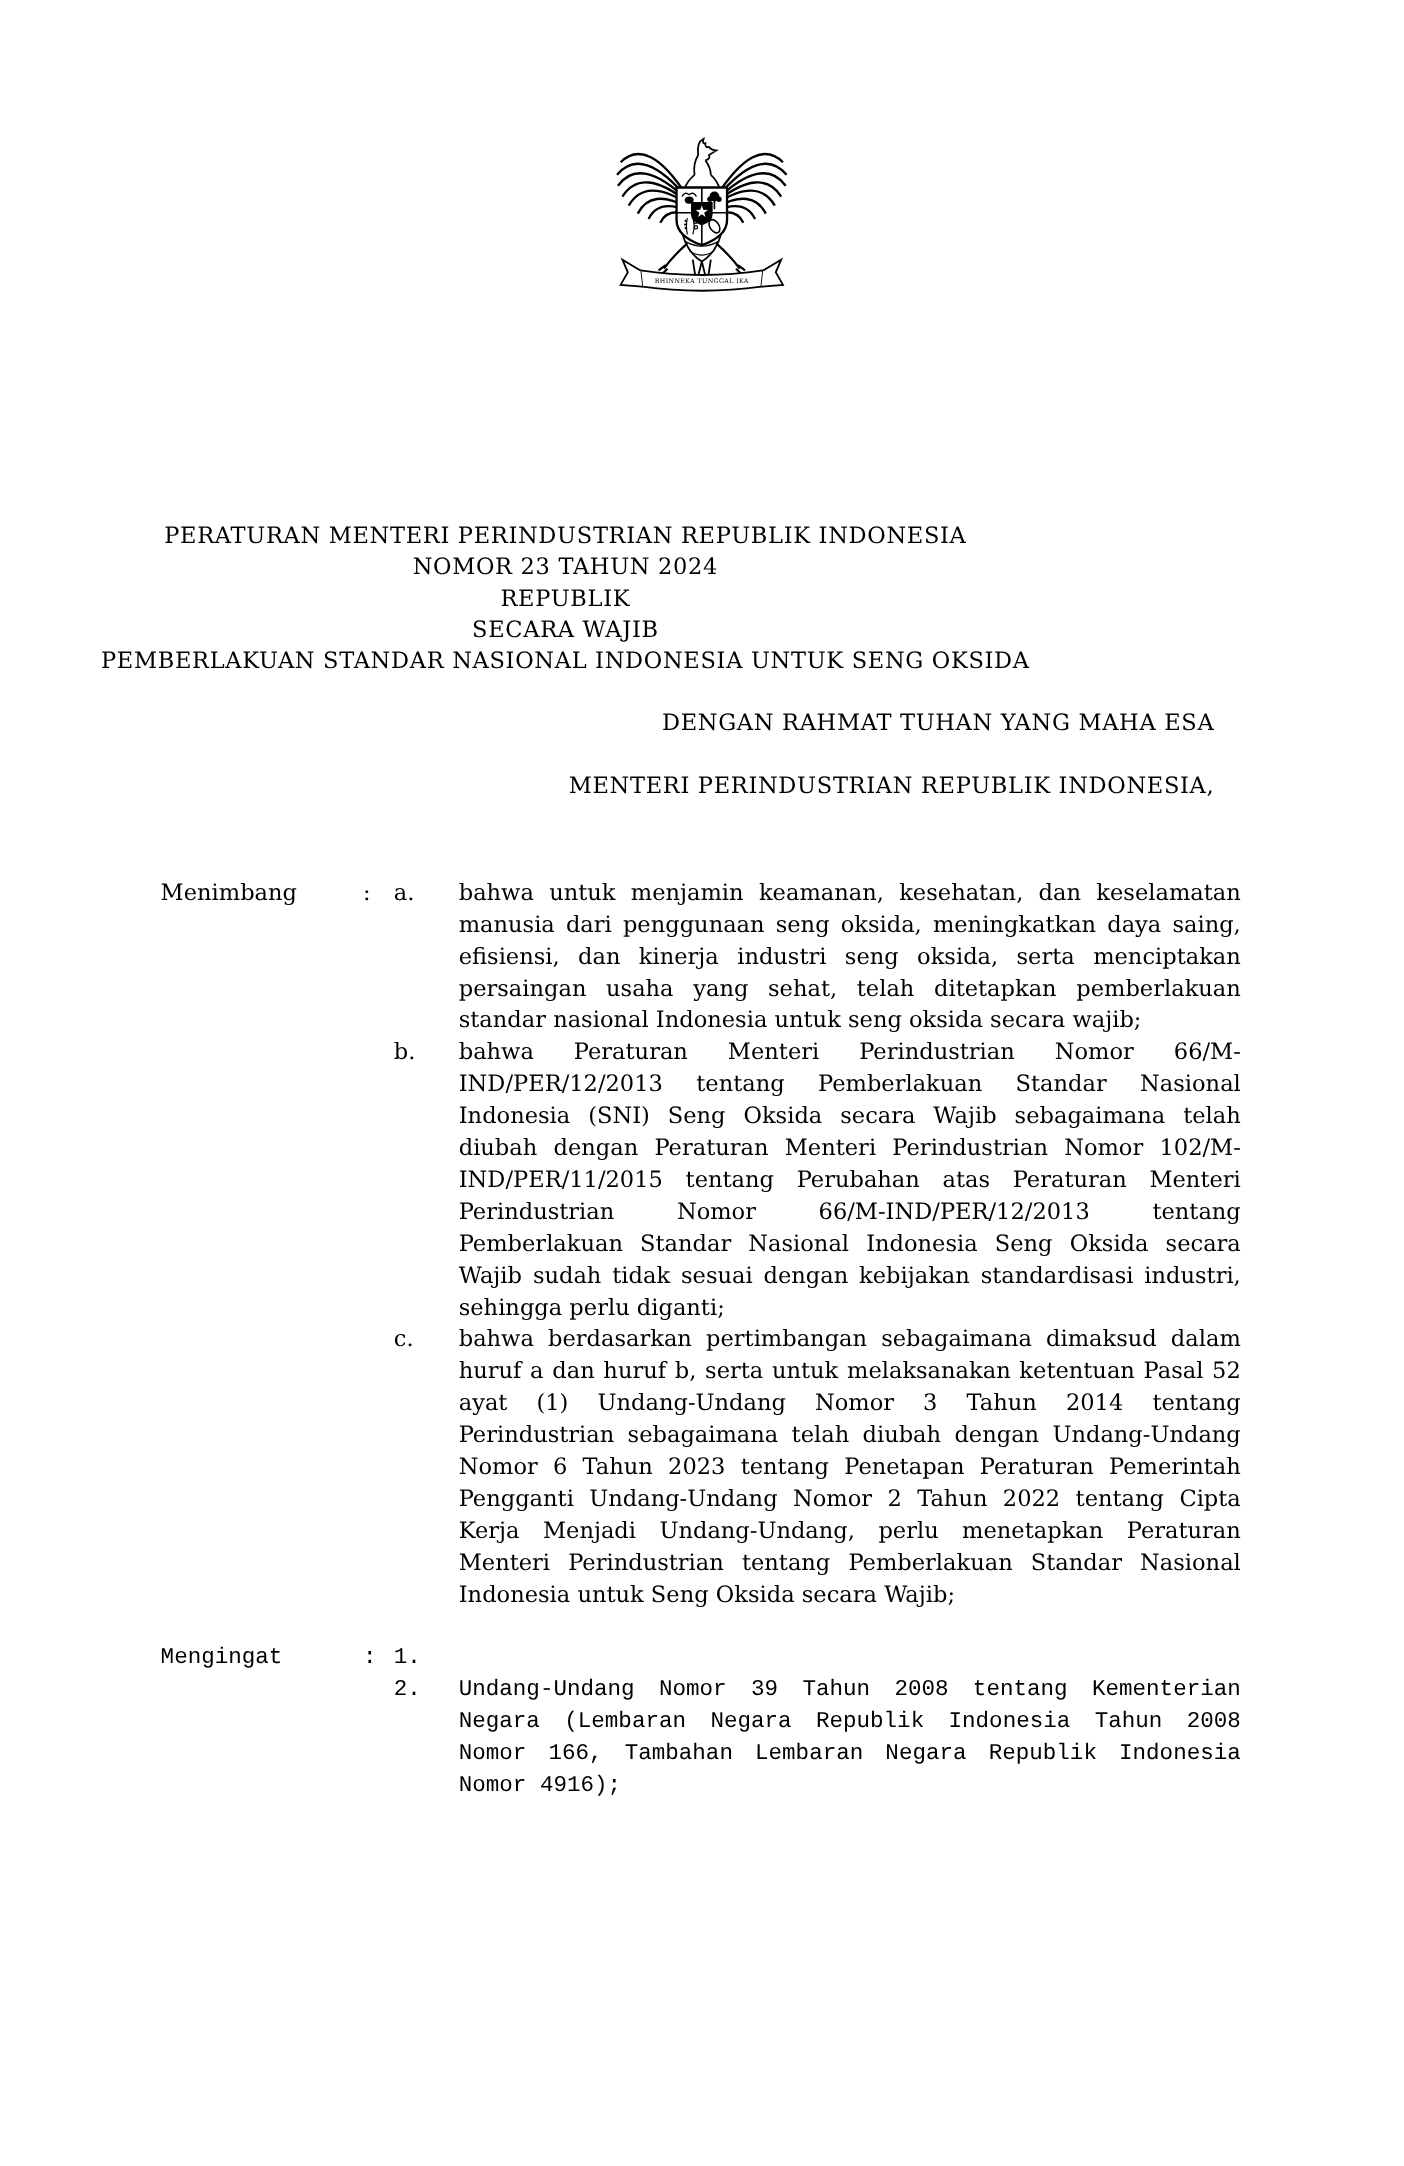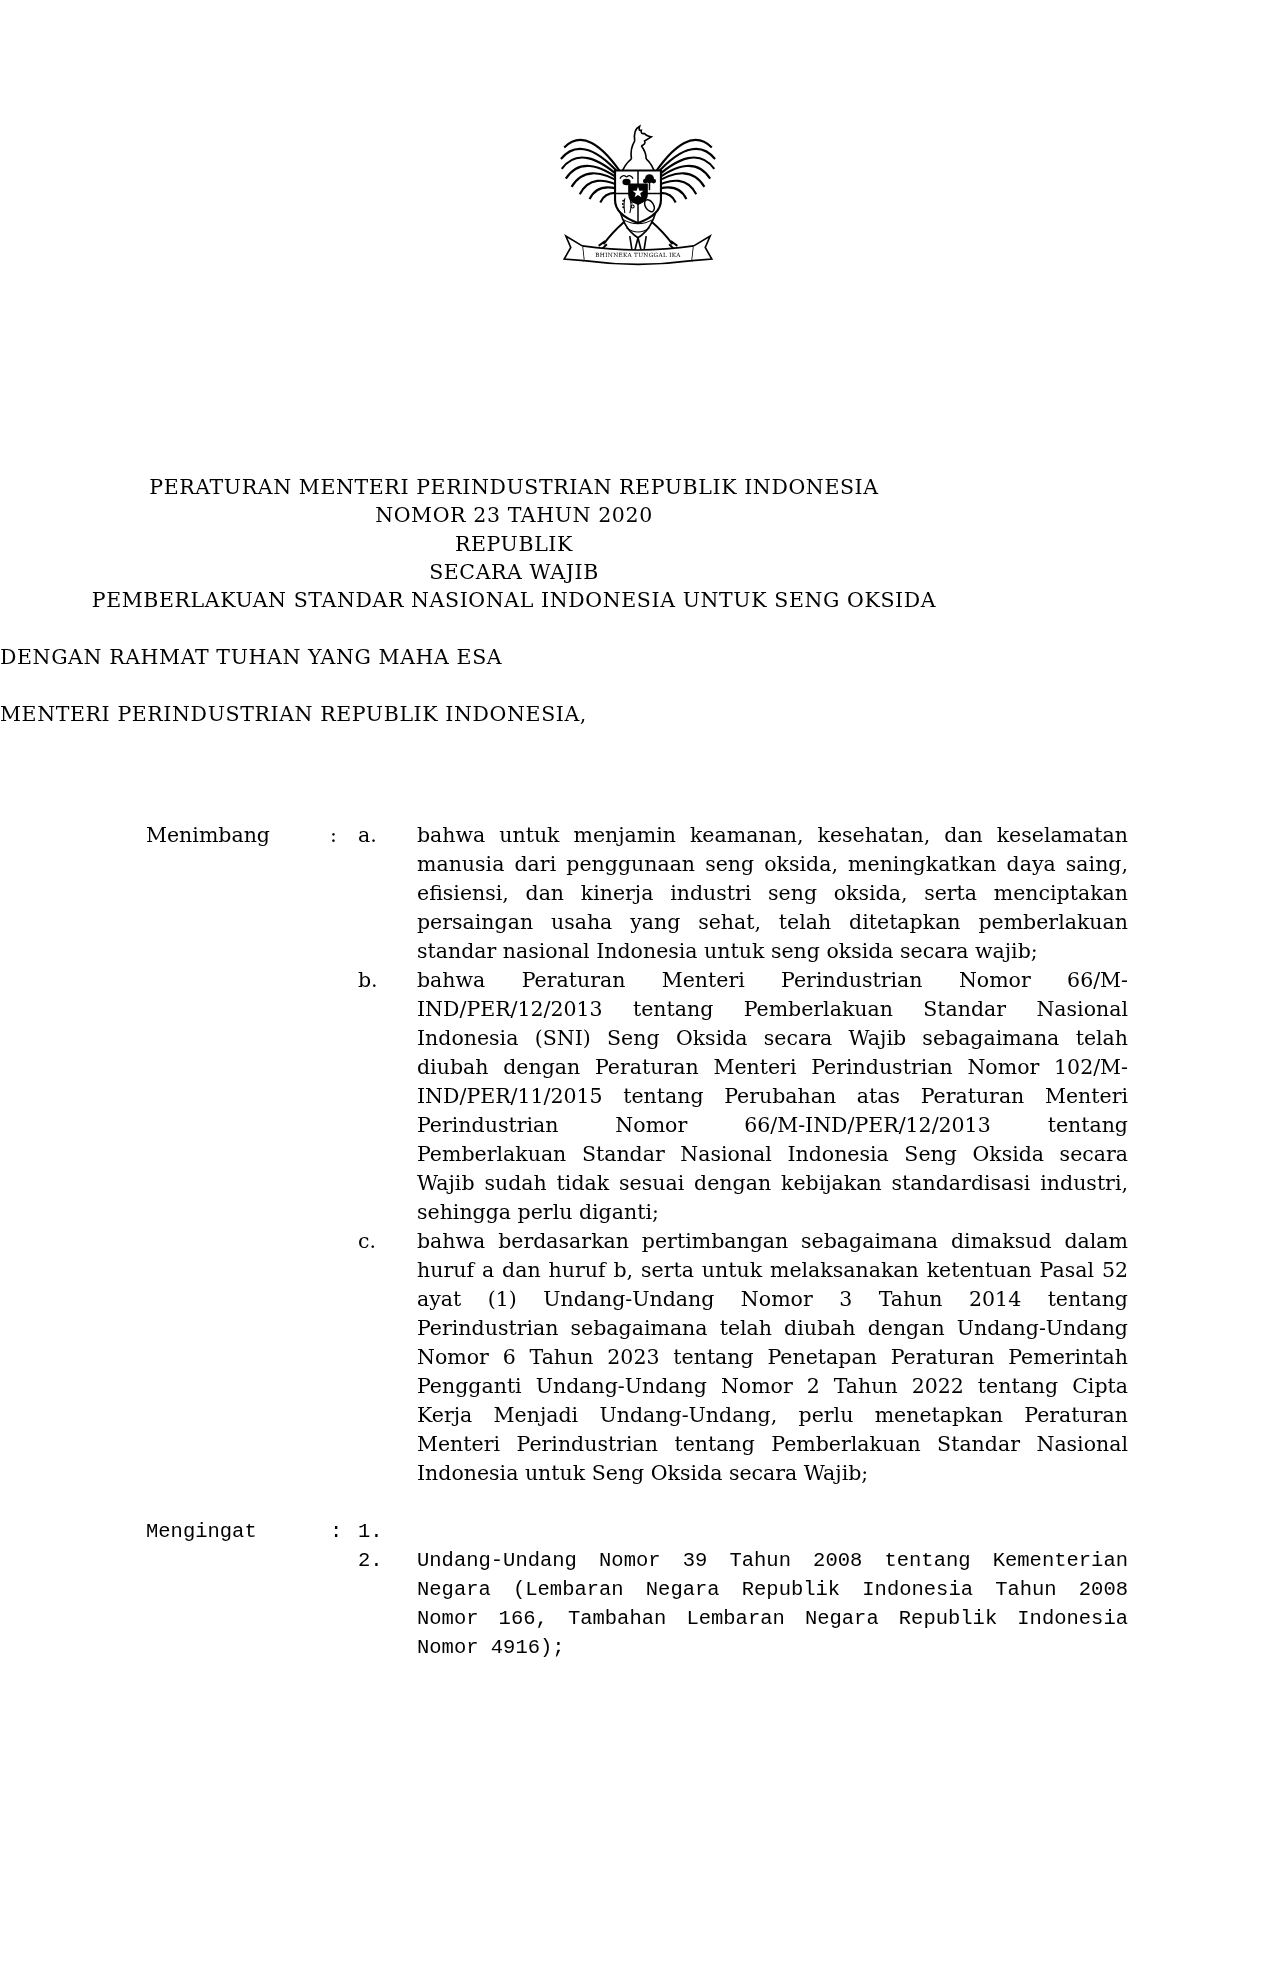--- a/index.html
+++ b/index.html
@@ -22,38 +22,37 @@
     left:0; top:473px; width:1028px;
     text-align:center;
     font-size:20.5px;
     line-height:28.3px;
     letter-spacing:0.6px;
     white-space:nowrap;
   }
   .center-line {
     position:absolute;
     left:0; width:1104px;
-    text-align:left;
+    text-align:right;
     font-size:20.5px;
     letter-spacing:0.6px;
     white-space:nowrap;
   }
   .invocation { top:645px; }
   .authority  { top:702px; }
   .preamble {
     position:absolute;
     left:146px; top:797px;
     width:982px;
     font-size:20.5px;
     line-height:29px;
   }
   .section {
     display:grid;
     grid-template-columns:184px 28px 59px 1fr;
-    margin-top:24px;
   }
   .section + .section { margin-top:29px;font-family:Liberation Mono, monospace; }
   .sec-label { grid-column:1; }
   .sec-colon { grid-column:2; }
   .item-marker { grid-column:3; }
   .item-text {
     grid-column:4;
     text-align:justify;
     text-align-last:left;
   }
@@ -134,21 +133,21 @@
 
       <ellipse cx="114" cy="113" rx="5" ry="8" transform="rotate(-32 114 113)" fill="#fff" stroke-width="1.8"></ellipse>
 
       <path d="M88,86 L112,86 L112,100 Q112,108 100,112 Q88,108 88,100 Z" fill="#000" stroke="none"></path>
       <polygon points="100,90 101.65,94.73 106.66,94.84 102.66,97.87 104.11,102.66 100,99.8 95.89,102.66 97.34,97.87 93.34,94.84 98.35,94.73" fill="#fff" stroke="none"></polygon>
     </svg>
   </div>
 
   <div class="title-block">
     <div>PERATURAN MENTERI PERINDUSTRIAN REPUBLIK INDONESIA</div>
-    <div>NOMOR 23 TAHUN 2020</div>
+    <div>NOMOR 23 TAHUN 2024</div>
     <div>REPUBLIK</div>
     <div>SECARA WAJIB</div>
     <div>PEMBERLAKUAN STANDAR NASIONAL INDONESIA UNTUK SENG OKSIDA</div>
   </div>
 
   <div class="center-line invocation">DENGAN RAHMAT TUHAN YANG MAHA ESA</div>
 
   <div class="center-line authority">MENTERI PERINDUSTRIAN REPUBLIK INDONESIA,</div>
 
   <div class="preamble">

